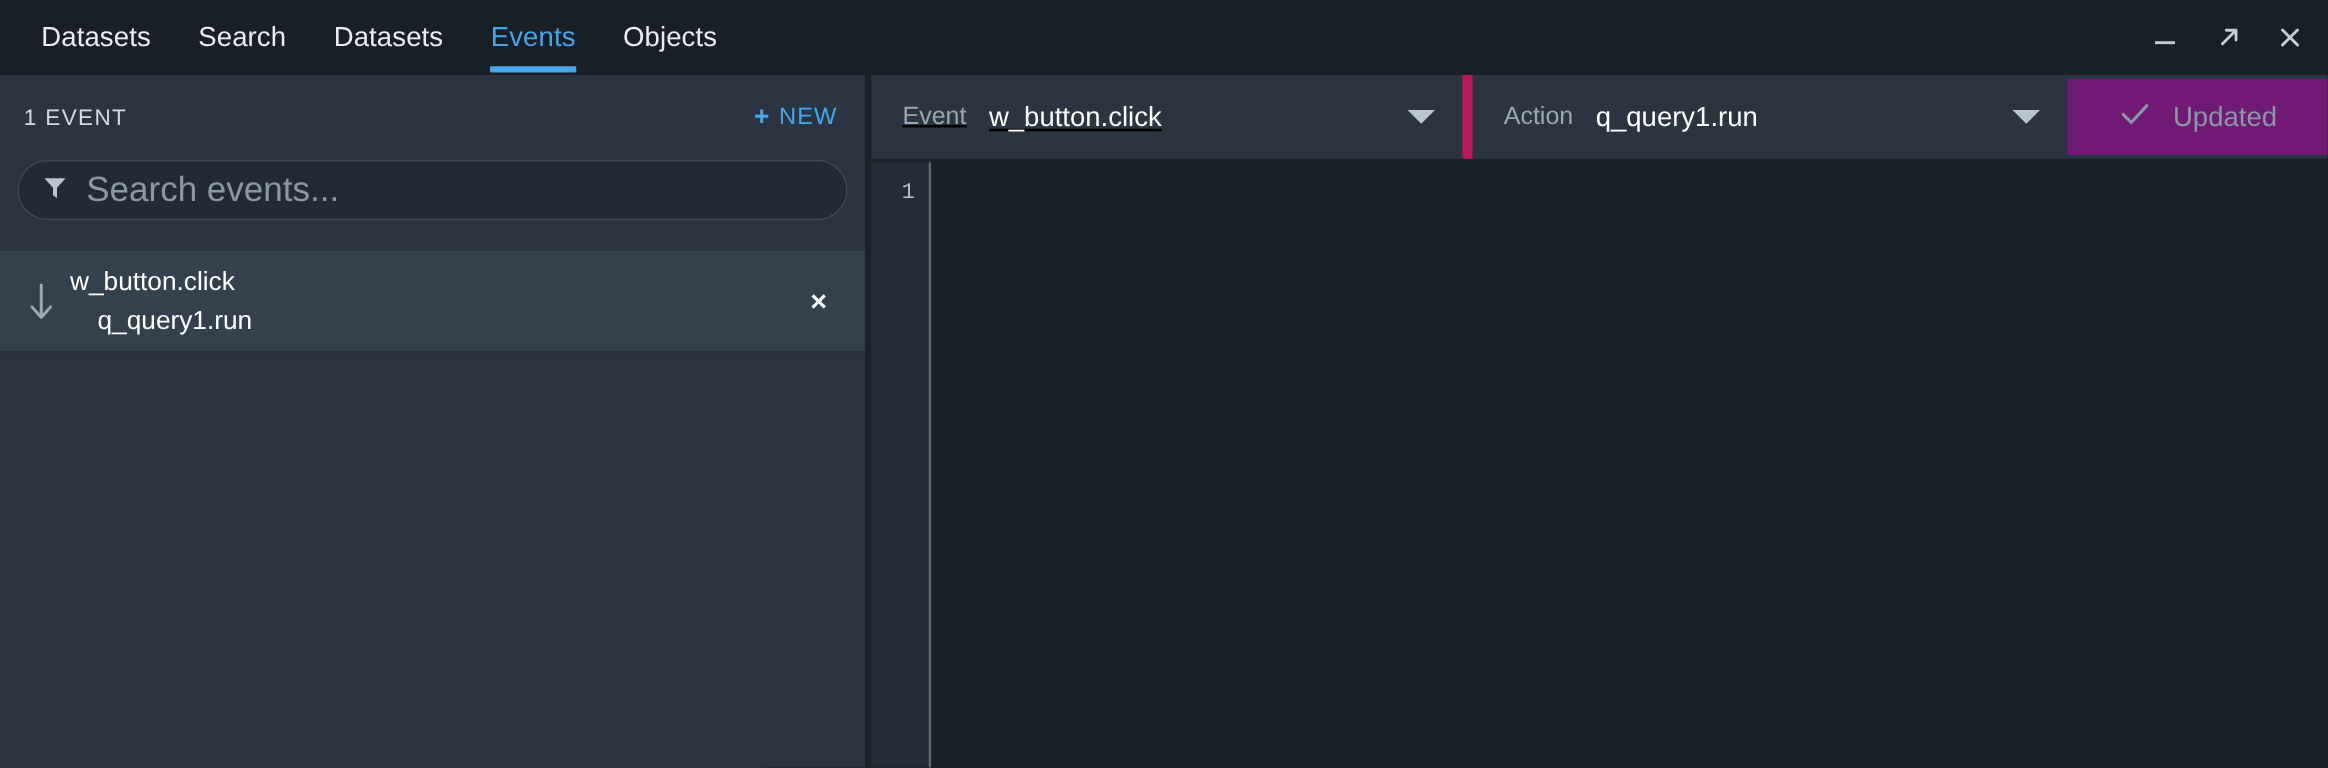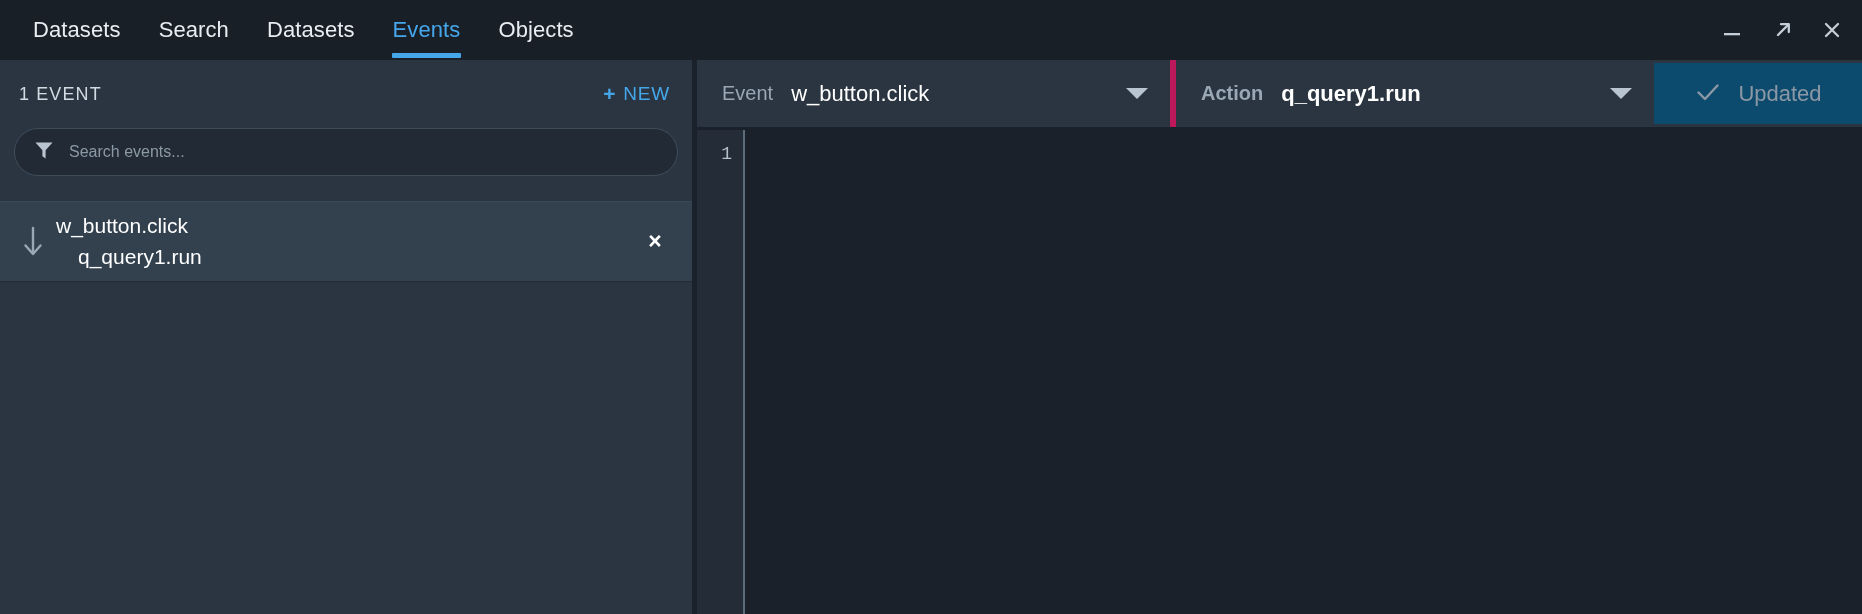--- a/index.html
+++ b/index.html
@@ -124,21 +124,21 @@
     padding: 0 18px;
     gap: 14px;
   }
   .searchbox .funnel { flex: none; display: block; }
   .searchbox input {
     flex: 1;
     background: transparent;
     border: none;
     outline: none;
     color: #e3e9ef;
-    font-size: 16px;
+    font-size: 28px;
     font-family: "Liberation Sans", sans-serif;
   }
   .searchbox input::placeholder { color: #8b99a6; }
 
   .lp-list { margin-top: 25px; flex: 1; }
   .evrow {
     position: relative;
     height: 81px;
     background: #33414f;
     border-top: 1px solid #3b4957;
@@ -188,22 +188,22 @@
   }
   .dd {
     display: flex;
     align-items: center;
     height: 67px;
     padding: 0 22px 0 25px;
     gap: 18px;
     cursor: pointer;
     position: relative;
   }
-  .dd.event { width: 473px; }
-  .dd.action { width: 484px; border-left: 6px solid #be185d; font-weight: bold; }
+  .dd.event { width: 473px; text-decoration: underline; }
+  .dd.action { width: 484px; border-left: 8px solid #be185d; }
   .dd .lbl {
     font-size: 20px;
     color: #9aa7b4;
     flex: none;
   }
   .dd .val {
     font-size: 22px;
     color: #ffffff;
     flex: 1;
     white-space: nowrap;
@@ -214,21 +214,21 @@
     flex: none;
     width: 0; height: 0;
     border-left: 11px solid transparent;
     border-right: 11px solid transparent;
     border-top: 11px solid #b9c5d1;
   }
   .updbtn {
     position: absolute;
     right: 0; top: 3px;
     width: 208px; height: 61px;
-    background: #0c4a6e;
+    background: #701a75;
     display: flex;
     align-items: center;
     justify-content: center;
     gap: 16px;
     cursor: default;
   }
   .updbtn .chk { display: block; }
   .updbtn .txt {
     font-size: 22px;
     color: #8c98a5;

